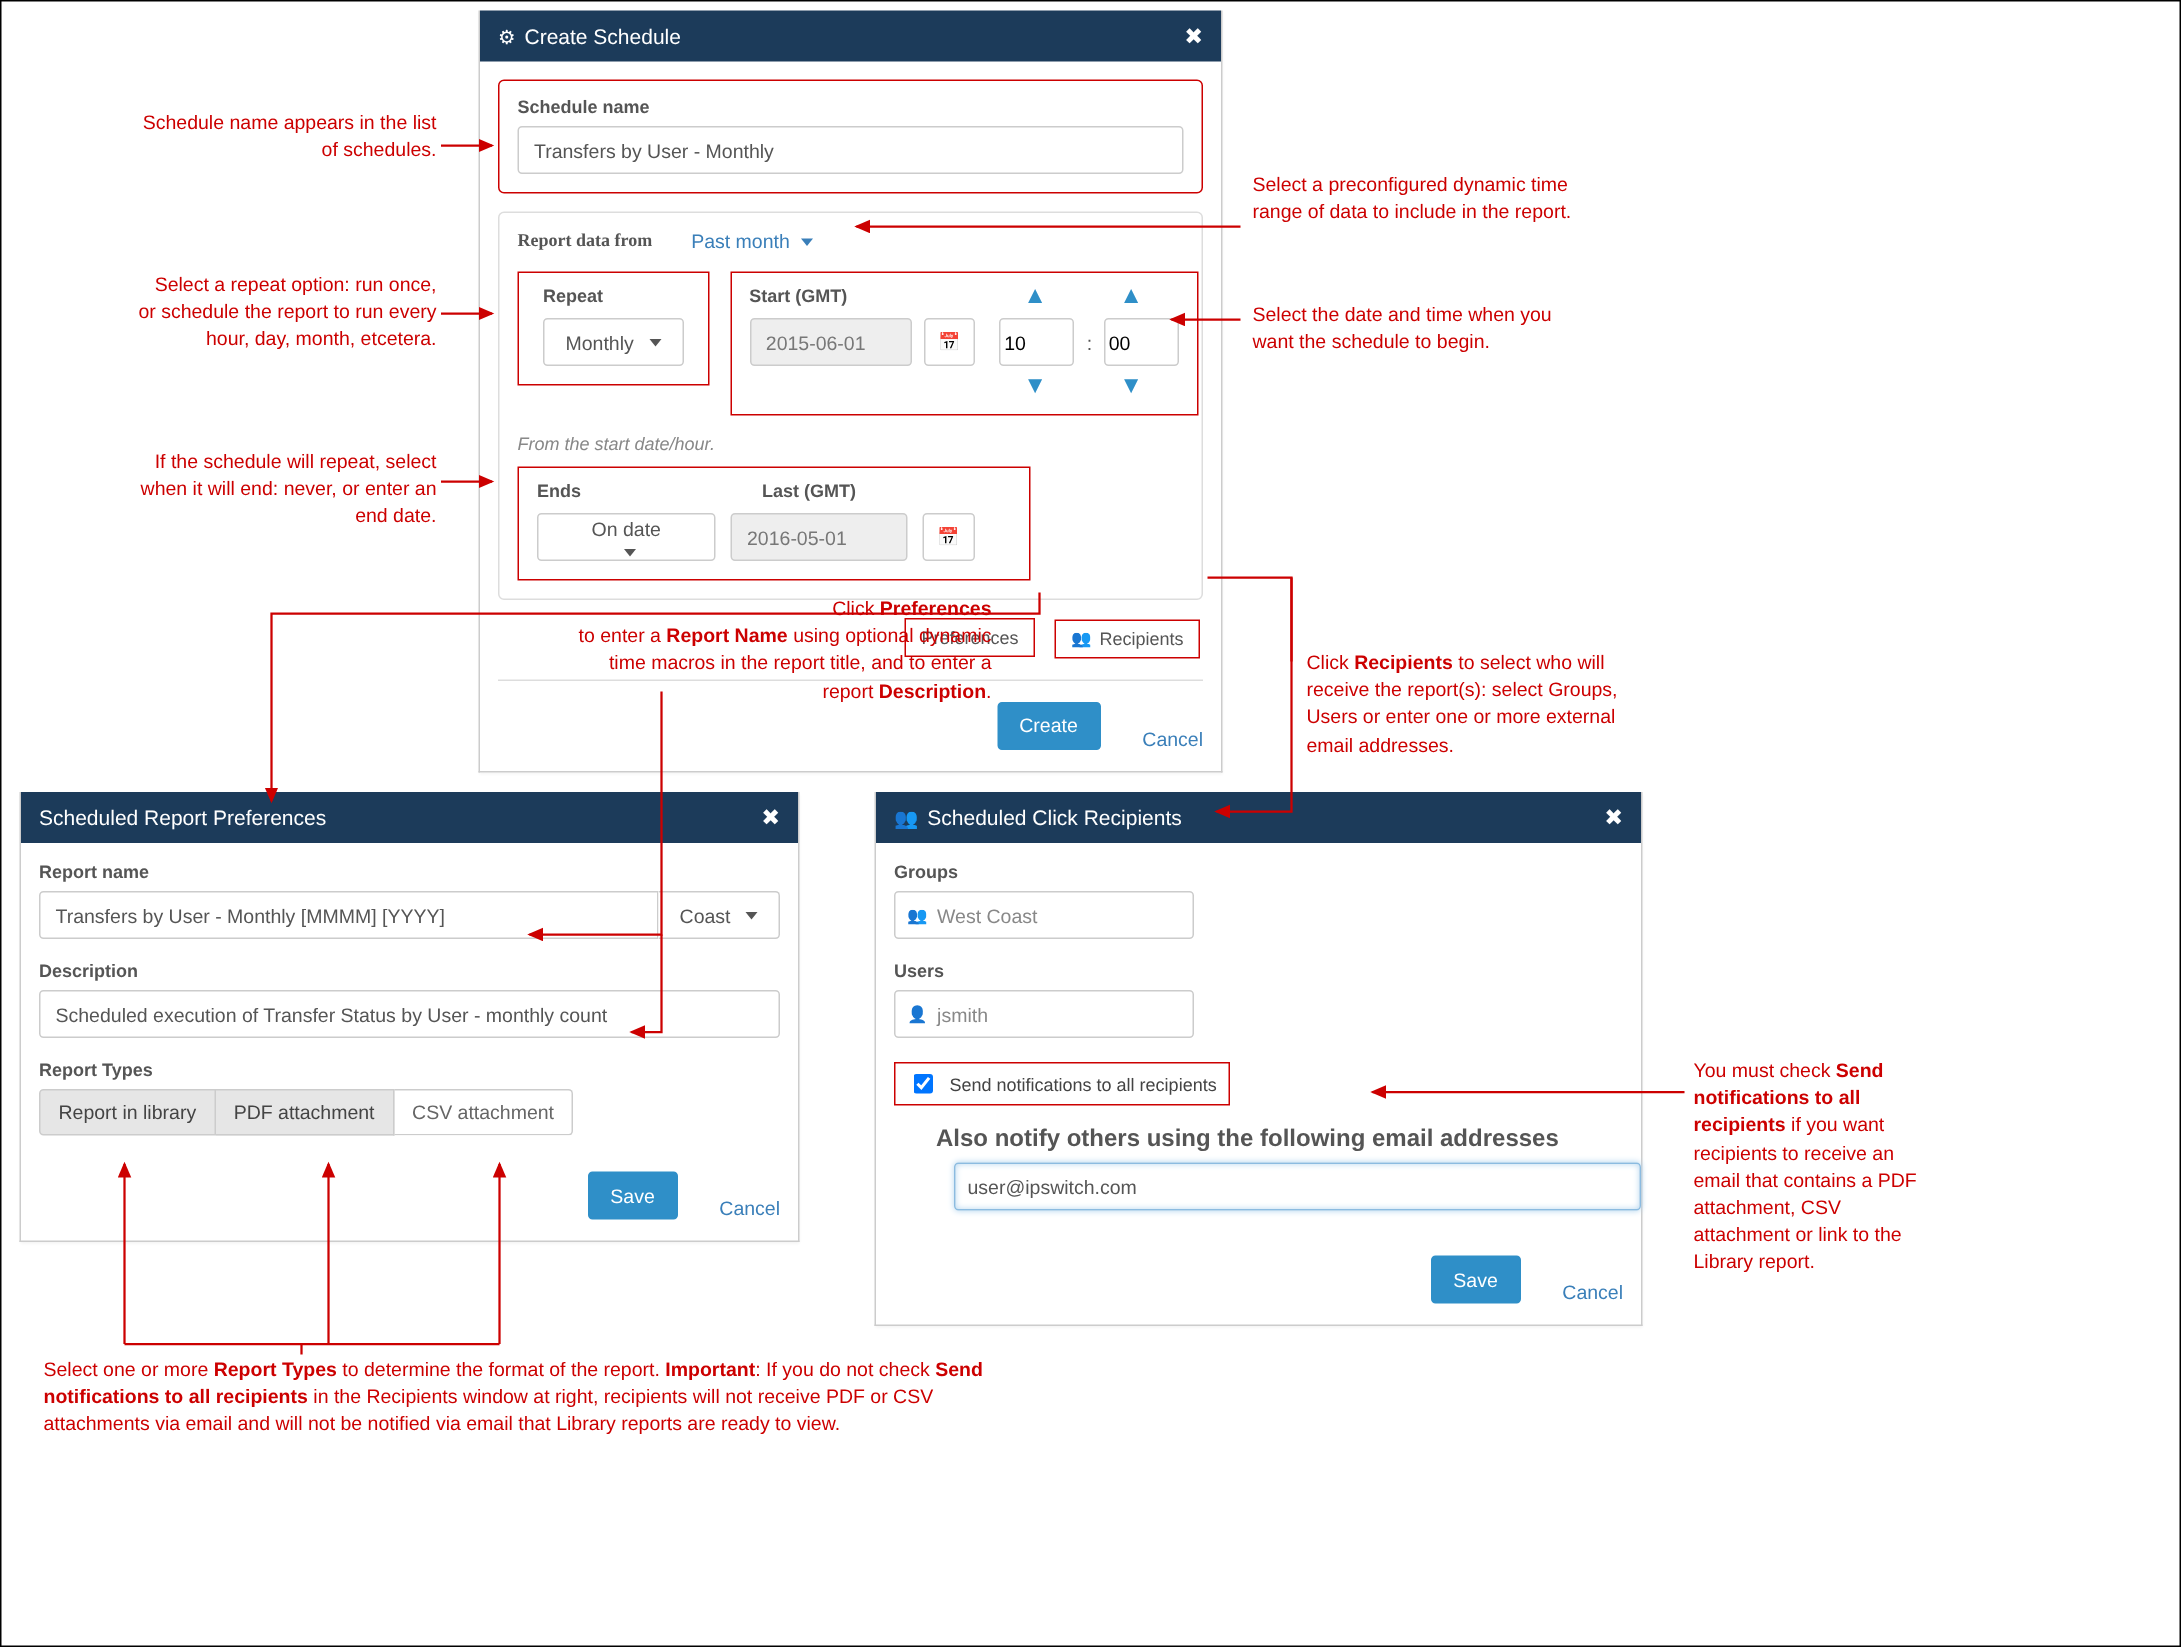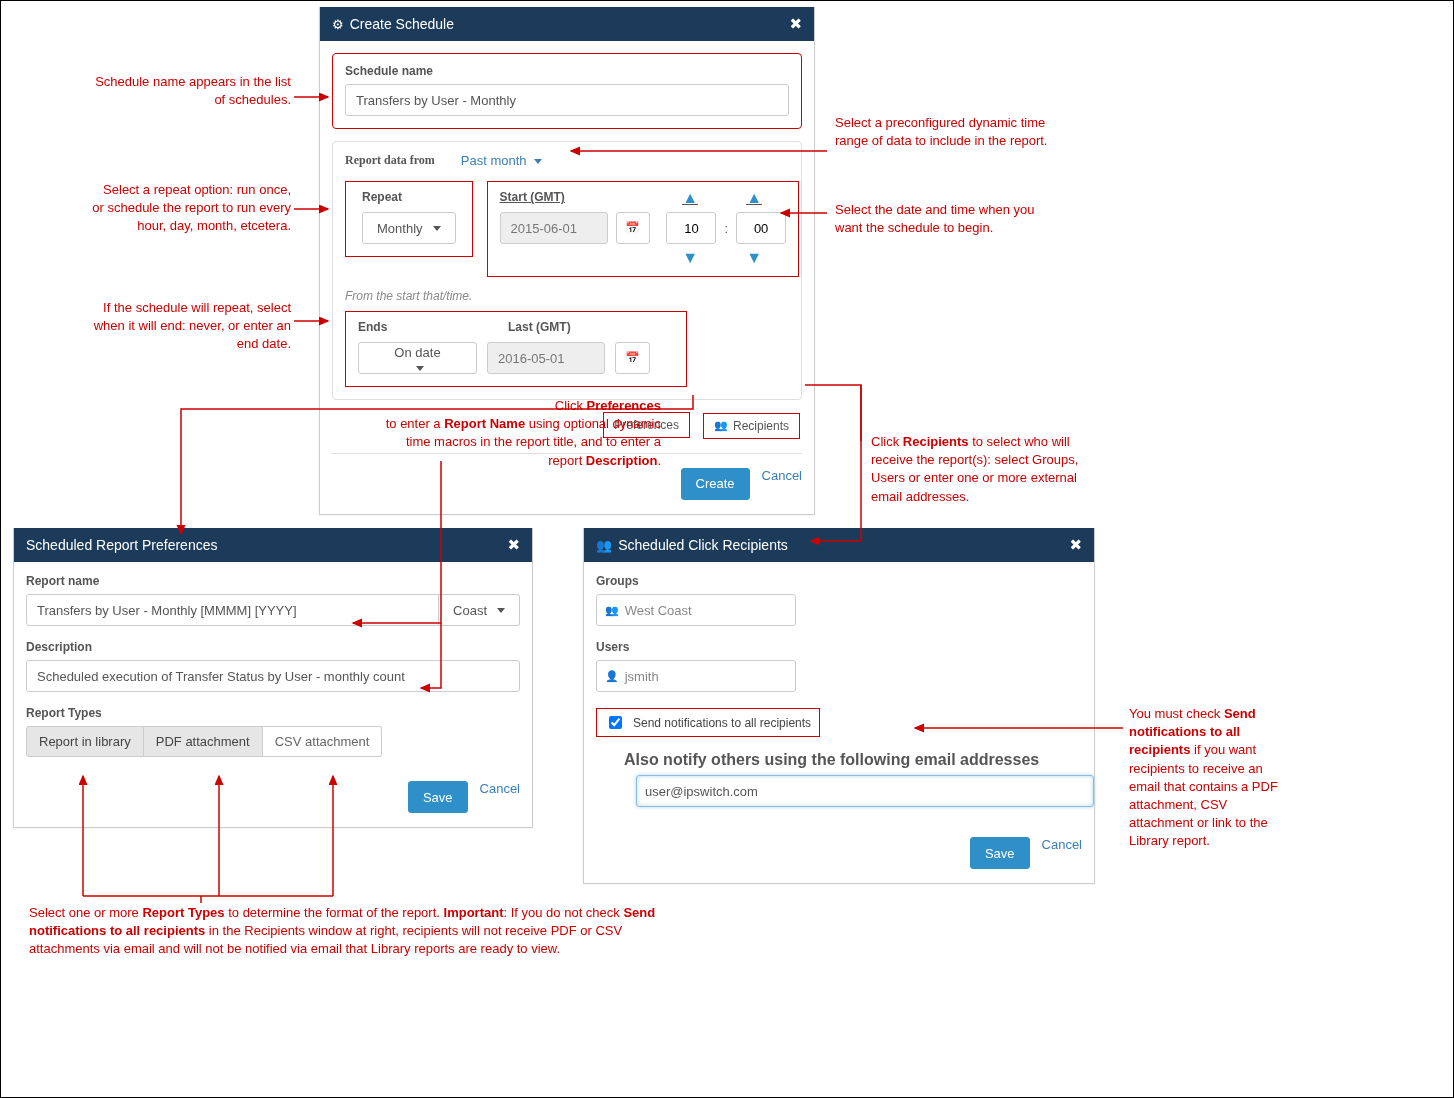--- a/index.html
+++ b/index.html
@@ -84,41 +84,41 @@
     cursor: pointer;
   }
   .btn.primary {
     background: #2f8fc8;
     border-color: #2f8fc8;
     color: #fff;
   }
   .linkish { color: #3a7fb9; }
   .caret { display:inline-block; width:0; height:0; border-left:4px solid transparent; border-right:4px solid transparent; border-top:5px solid currentColor; vertical-align: middle; margin-left: 4px; }
   .chev-up, .chev-down { color:#2f8fc8; font-size:16px; line-height:1; user-select:none; }
-  .time-box { width: 50px; height: 32px; border: 1px solid #ccc; border-radius:3px; text-align:center; font-size:13px; }
+  .time-box { width: 50px; height: 32px; border: 1px solid #ccc; border-radius:3px; text-align:left; font-size:13px; }
   .disabled-input { background: #eee; color: #777; }
   .tab-btn {
     border: 1px solid #ccc;
     background: #fff;
     padding: 5px 10px;
     font-size: 12px;
     color: #555;
     display: inline-flex;
     align-items: center;
     gap: 5px;
     cursor: pointer;
   }
   .footer {
     border-top: 1px solid #ddd;
     margin: 14px 12px 0;
     padding: 14px 0;
     display: flex;
-    align-items: flex-start;
+    align-items: flex-end;
     justify-content: flex-end;
-    gap: 12px;
+    gap: 28px;
   }
   .sect-label { font-size:12px; font-weight:bold; color:#555; padding: 0 12px; margin-top: 12px; }
   .tags-input {
     margin: 6px 12px 0;
     border:1px solid #ccc; border-radius:3px; height:32px;
     display:flex; align-items:center; padding:0 8px; gap:6px;
     color:#888; font-size:13px;
   }
   .tags-input.focus { border-color:#8bbbe0; box-shadow: 0 0 4px #b5d6ef inset, 0 0 4px #b5d6ef; }
   .toggle-group { display:flex; margin:6px 12px 0; }
@@ -167,21 +167,21 @@
       <div class="row-sec" style="gap:14px; align-items:flex-start;">
         <div class="red-box" style="padding:8px 16px 12px; border-radius:0; width:148px;">
           <div class="label" style="margin-bottom:8px;">Repeat</div>
           <button class="btn" style="width:100%; justify-content:center;">
             <span>Monthly</span>
             <span class="caret"></span>
           </button>
         </div>
 
         <div class="red-box" style="padding:8px 12px 10px; flex:1;">
-          <div style="display:flex; align-items:flex-start;text-decoration:underline;">
+          <div style="display:flex; align-items:flex-start;">
             <div class="label" style="margin-bottom:8px; flex:1;">Start (GMT)</div>
             <div style="width:128px; display:flex; justify-content:space-around;">
               <span class="chev-up">▲</span>
               <span class="chev-up">▲</span>
             </div>
           </div>
           <div class="row-sec">
             <input class="text-input disabled-input" type="text" style="width: 108px;" value="2015-06-01">
             <button class="btn" style="padding:0 9px;">
               <span style="font-size:12px;">📅</span>
@@ -194,21 +194,21 @@
           <div style="display:flex;">
             <div style="flex:1;"></div>
             <div style="width:128px; display:flex; justify-content:space-around; padding-top:6px;">
               <span class="chev-down">▼</span>
               <span class="chev-down">▼</span>
             </div>
           </div>
         </div>
       </div>
 
-      <div style="margin:12px 0 8px; font-style:italic; color:#888; font-size:12px;">From the start that/time.</div>
+      <div style="margin:12px 0 8px; font-style:italic; color:#888; font-size:12px;">From the start date/hour.</div>
 
       <div class="red-box" style="padding:8px 12px 12px; width:342px;">
         <div class="row-sec" style="gap:30px; margin-bottom:8px;">
           <div class="label" style="margin:0; width:120px;">Ends</div>
           <div class="label" style="margin:0;">Last (GMT)</div>
         </div>
         <div class="row-sec" style="gap:10px;">
           <button class="btn" style="width:119px; justify-content:center;flex-direction:column;">
             <span>On date</span>
             <span class="caret"></span>

